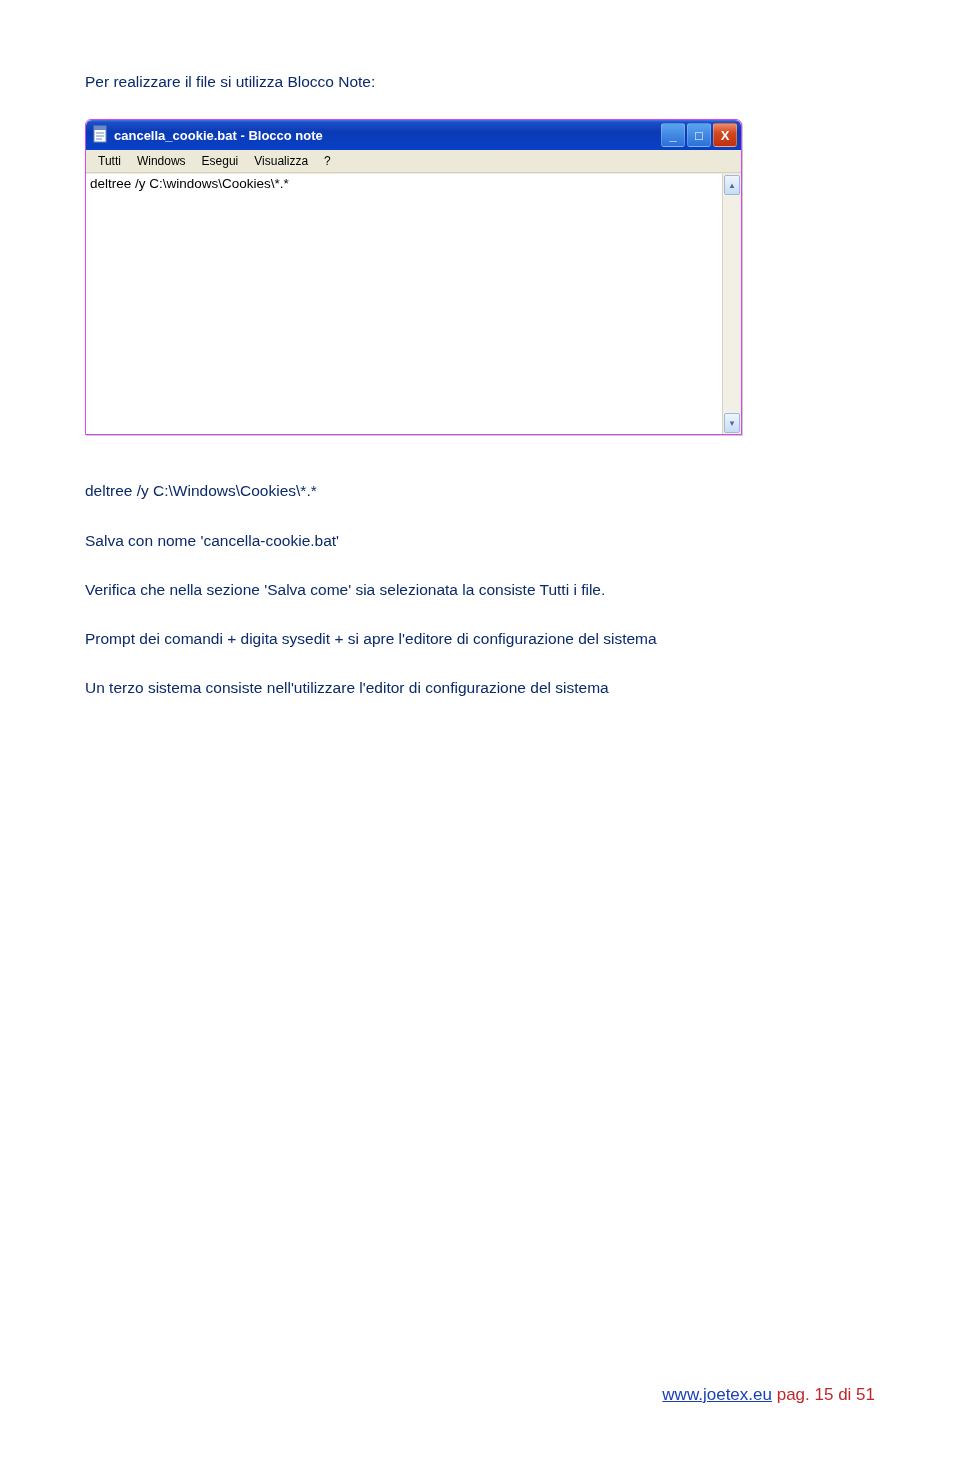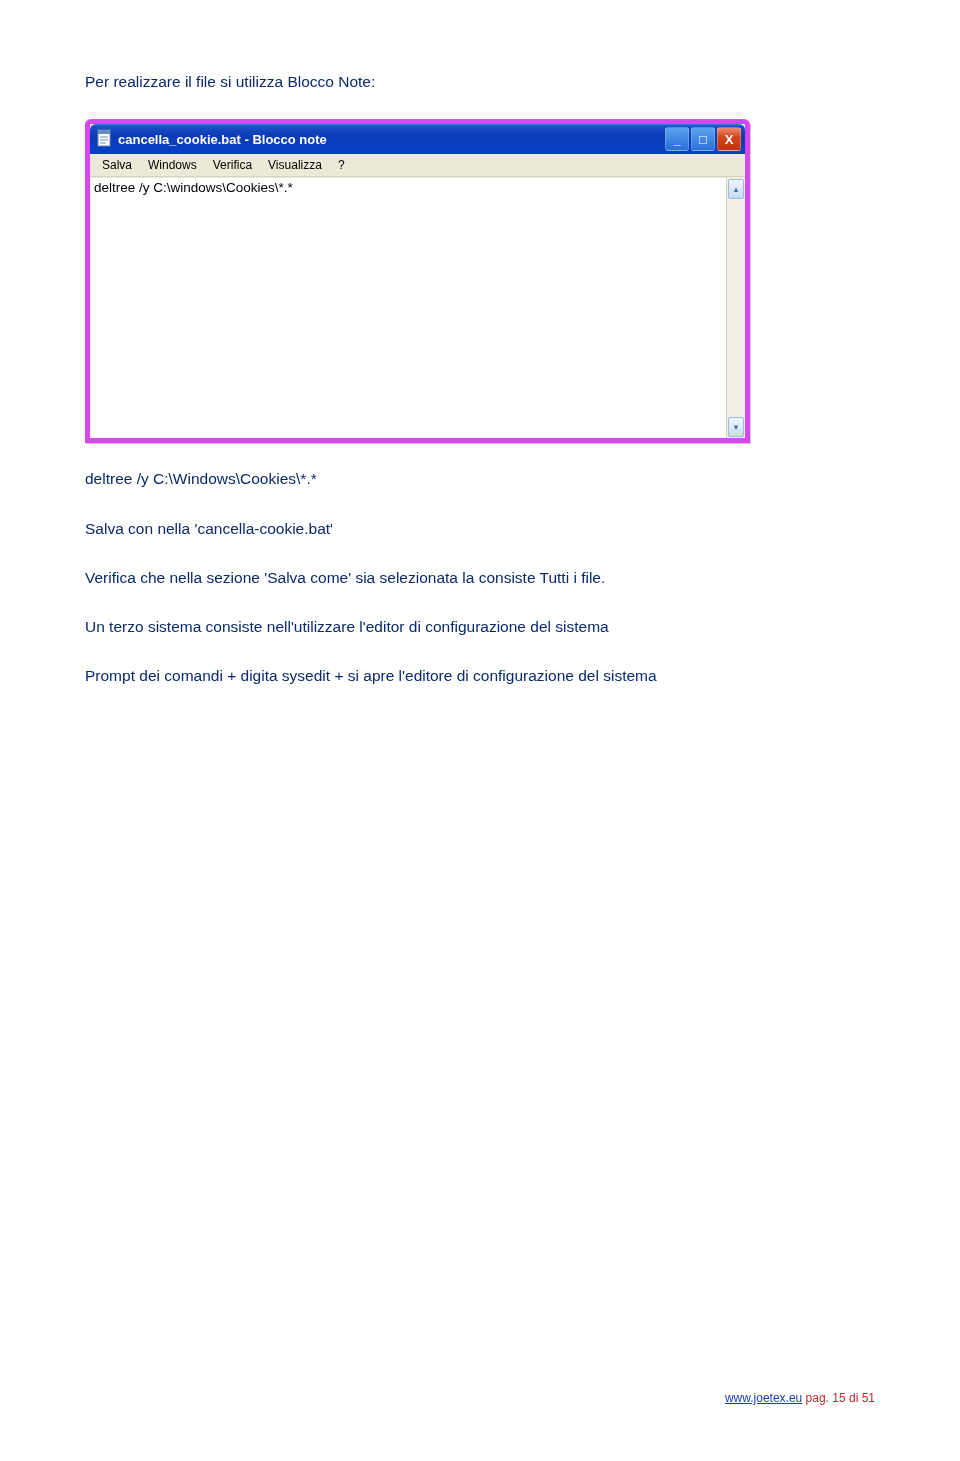--- a/index.html
+++ b/index.html
@@ -22,24 +22,24 @@
     color: #0a2a6b;
     margin: 0 0 26px 0;
   }
   .link-blue {
     color: #1a3fb3;
     text-decoration: underline;
   }
   
   .np-window {
     width: 655px;
-    border: 5px solid #d946ef;
+    border: 1px solid #d946ef;
     border-radius: 6px 6px 0 0;
     box-shadow: 1px 1px 0 rgba(0,0,0,0.2);
-    margin-bottom: 24px;
+    margin-bottom: 44px;
     background: #ece9d8;
     overflow: hidden;
   }
   .np-titlebar {
     height: 30px;
     background: linear-gradient(to bottom, #3b78e7 0%, #1e4ec5 8%, #0a3bb5 40%, #0840c7 100%);
     display: flex;
     align-items: center;
     padding: 0 4px 0 6px;
     border-top-left-radius: 6px;
@@ -136,21 +136,21 @@
     align-items: center;
     justify-content: center;
     font-size: 9px;
     color: #4b6a9b;
     cursor: default;
   }
   .footer {
     position: absolute;
     bottom: 56px;
     right: 85px;
-    font-size: 12px;
+    font-size: 17px;
     color: #c0272d;
   }
 </style>
 </head>
 <body>
 
 <div class="page">
 
   <p class="body-text">Per realizzare il file si utilizza Blocco Note:</p>
 
@@ -166,38 +166,38 @@
         </svg>
       </span>
       <span class="np-title">cancella_cookie.bat - Blocco note</span>
       <div class="np-winbtns">
         <div class="np-winbtn blue">_</div>
         <div class="np-winbtn blue">□</div>
         <div class="np-winbtn red">X</div>
       </div>
     </div>
     <div class="np-menubar">
-      <span class="np-menuitem">Salva</span>
+      <span class="np-menuitem">Tutti</span>
       <span class="np-menuitem">Windows</span>
-      <span class="np-menuitem">Verifica</span>
+      <span class="np-menuitem">Esegui</span>
       <span class="np-menuitem">Visualizza</span>
       <span class="np-menuitem">?</span>
     </div>
     <div class="np-client-wrap">
       <div class="np-textarea">deltree /y C:\windows\Cookies\*.*</div>
       <div class="np-vscroll">
         <div class="np-scroll-btn">▴</div>
         <div class="np-scroll-btn">▾</div>
       </div>
     </div>
   </div>
 
   <p class="body-text">deltree /y C:\Windows\Cookies\*.*</p>
-  <p class="body-text">Salva con nella 'cancella-cookie.bat'</p>
+  <p class="body-text">Salva con nome 'cancella-cookie.bat'</p>
   <p class="body-text">Verifica che nella sezione 'Salva come' sia selezionata la consiste Tutti i file.</p>
+  <p class="body-text">Prompt dei comandi + digita sysedit + si apre l'editore di configurazione del sistema</p>
   <p class="body-text">Un terzo sistema consiste nell'utilizzare l'editor di configurazione del sistema</p>
-  <p class="body-text">Prompt dei comandi + digita sysedit + si apre l'editore di configurazione del sistema</p>
 
   <div class="footer">
     <span class="link-blue">www.joetex.eu</span><span> pag. 15 di 51</span>
   </div>
 
 </div>
 
 </body></html>

